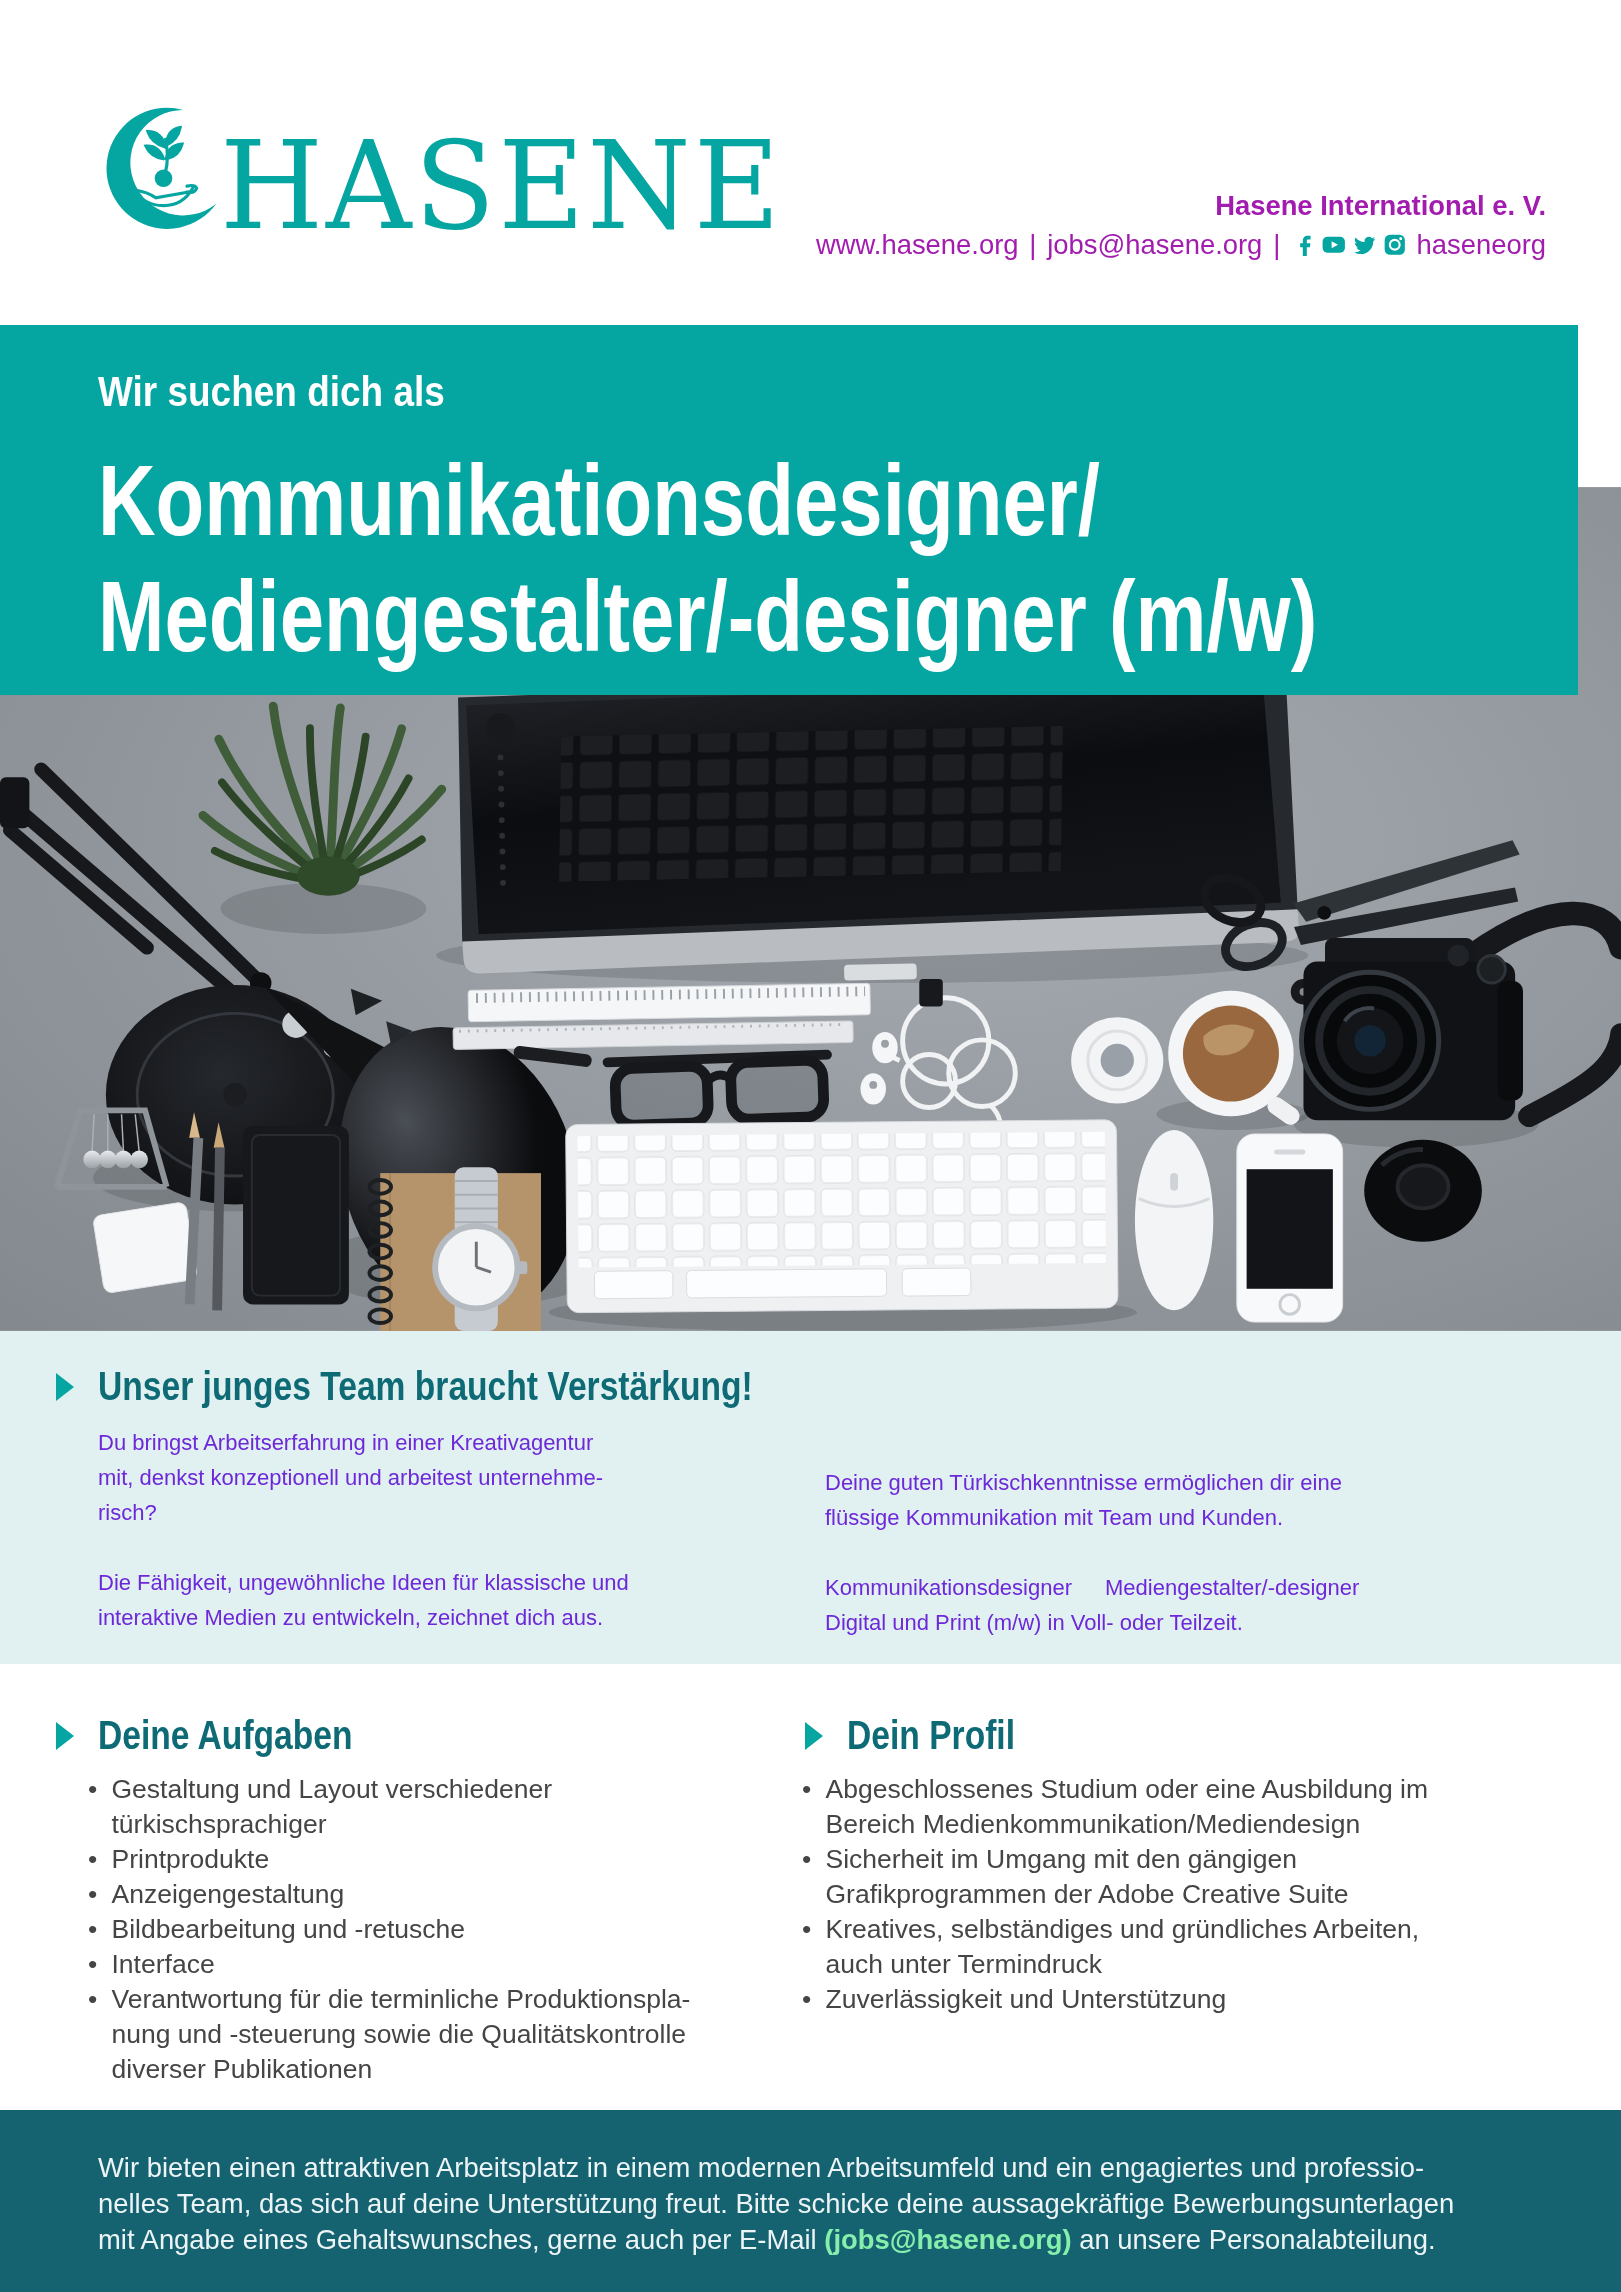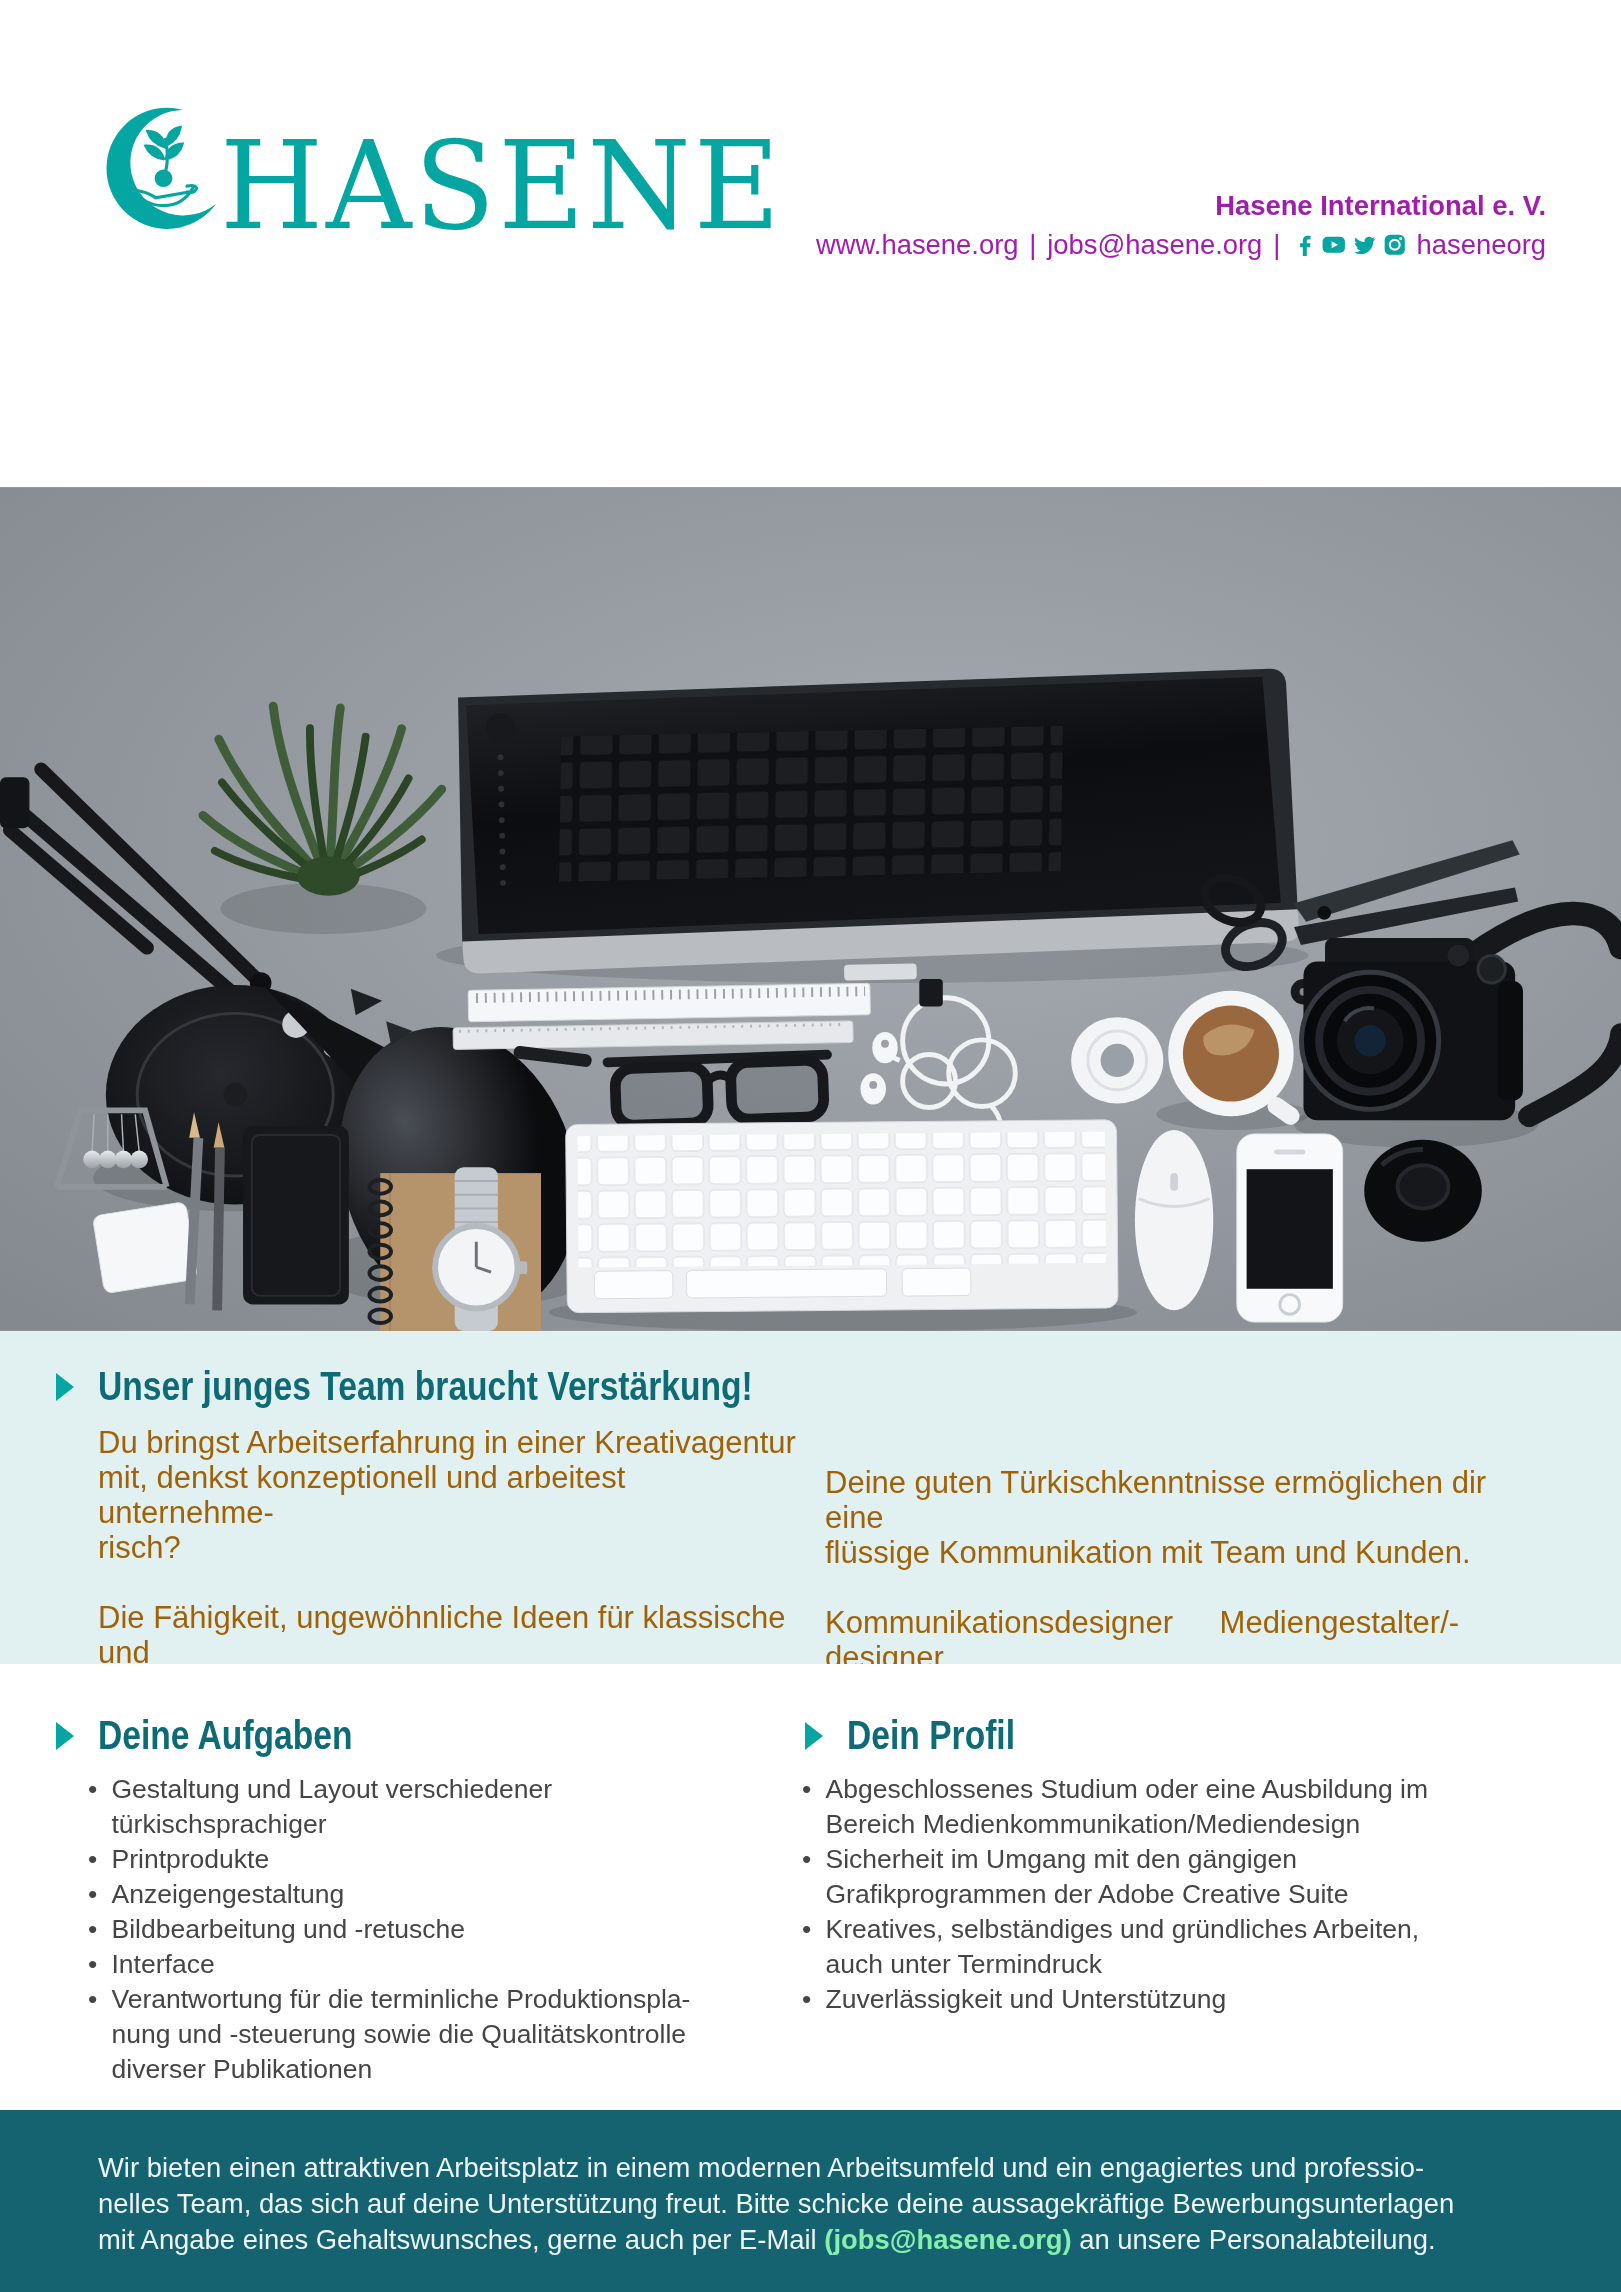--- a/index.html
+++ b/index.html
@@ -34,21 +34,21 @@
   .arrow{width:0;height:0;border-left:18.6px solid #05a5a1;border-top:14.7px solid transparent;
          border-bottom:14.7px solid transparent;flex:0 0 auto;}
   .sec-head h2{margin:0;font-size:40px;font-weight:bold;color:#0e6b76;
                transform:scaleX(.84);transform-origin:0 50%;white-space:nowrap;}
 
   .team{position:absolute;left:0;top:1331px;width:1621px;height:333px;background:#e1f1f1;z-index:2;}
   .team .sec-head{left:56px;top:33px;}
   .tcol{position:absolute;top:94px;}
   .tcol-l{left:98px;width:698px;}
   .tcol-r{left:825px;width:710px;margin-top:40px;}
-  .para{margin:0 0 35px 0;font-size:31px;line-height:35px;color:#a16207;white-space:pre-wrap;}
+  .para{margin:0 0 35px 0;font-size:22px;line-height:35px;color:#6d28d9;white-space:pre-wrap;}
 
   .lists{position:absolute;left:0;top:1664px;width:1621px;height:446px;background:#fff;z-index:2;}
   .lists .head-l{left:56px;top:49px;}
   .lists .head-r{left:776px;top:49px;margin-left:29px;}
   .blist{position:absolute;top:108px;margin:0;padding:0;list-style:none;}
   .blist-l{left:88px;width:710px;}
   .blist-r{left:802px;width:729px;}
   .blist li{display:flex;font-size:26.5px;line-height:35px;color:#454545;}
   .dot{flex:0 0 23.5px;text-align:left;}
   .li-text{white-space:pre-wrap;}
@@ -375,20 +375,25 @@
             <line x1="464" y1="750" x2="508" y2="750"></line>
         </g>
         <circle cx="486" cy="796" r="42" fill="#f2f4f6" stroke="#b5bac0" stroke-width="6"></circle>
         <rect x="528" y="790" width="10" height="13" rx="3" fill="#b5bac0"></rect>
         <line x1="486" y1="796" x2="486" y2="770" stroke="#6d7277" stroke-width="3"></line>
         <line x1="486" y1="796" x2="501" y2="801" stroke="#6d7277" stroke-width="3"></line>
       </g>
     </svg>
   </div>
 
+  <div class="banner">
+    <div class="kicker">Wir suchen dich als</div>
+    <div class="title t1">Kommunikationsdesigner/</div>
+    <div class="title t2">Mediengestalter/-designer (m/w)</div>
+  </div>
 
   <section class="team">
     <div class="sec-head">
       <div class="arrow"></div>
       <h2>Unser junges Team braucht Verstärkung!</h2>
     </div>
     <div class="tcol tcol-l">
       <p class="para">Du bringst Arbeitserfahrung in einer Kreativagentur
 mit, denkst konzeptionell und arbeitest unternehme-
 risch?</p>

